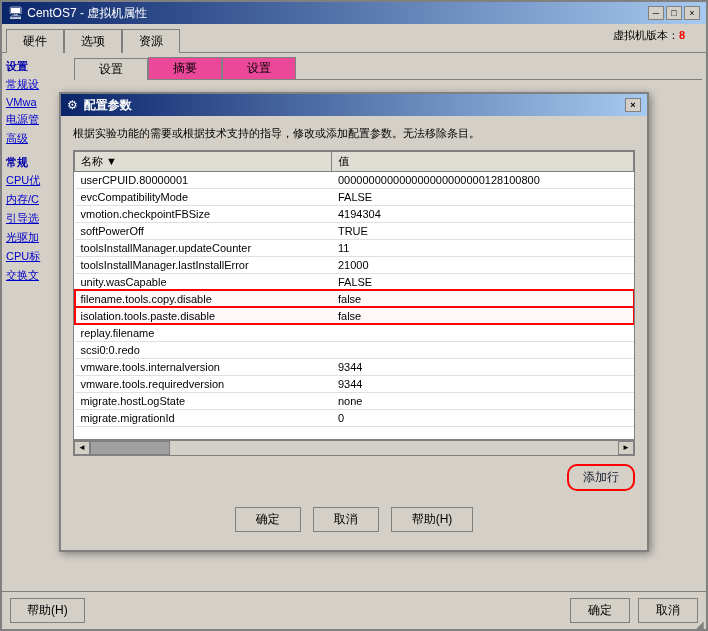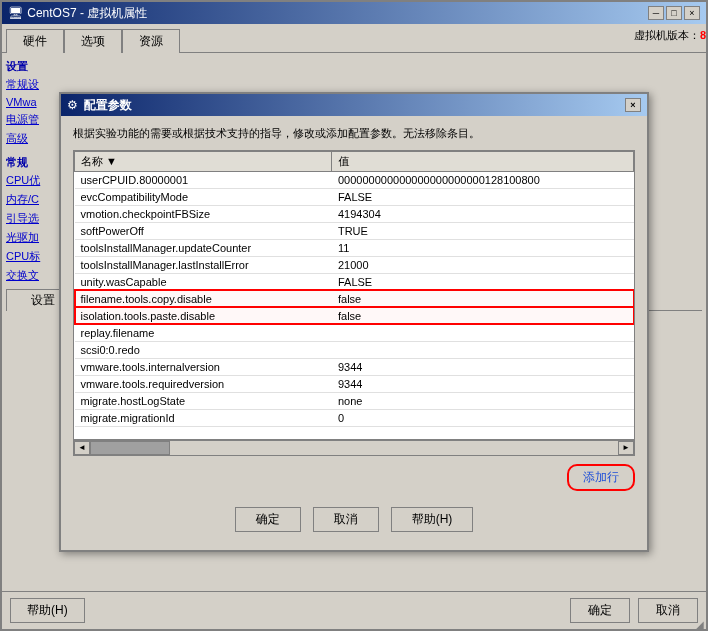--- a/index.html
+++ b/index.html
@@ -80,21 +80,21 @@
 
     .tab-active {
       background: #d4d0c8;
       z-index: 1;
     }
 
     
     .main-content {
       flex: 1;
       display: flex;
-      flex-direction: column;
+      flex-direction: row;
       padding: 4px;
       gap: 4px;
       position: relative;
     }
 
     
     .sidebar {
       width: 64px;
       display: flex;
       flex-direction: column;
@@ -290,21 +290,21 @@
       justify-content: flex-end;
     }
 
     .add-row-btn {
       padding: 3px 14px;
       background: #d4d0c8;
       border: 2px solid red;
       border-radius: 10px;
       font-size: 12px;
       cursor: pointer;
-      color: #1d4ed8;
+      color: #0f172a;
     }
 
     
     .dialog-bottom-buttons {
       display: flex;
       justify-content: center;
       gap: 12px;
       padding: 8px 0;
     }
 
@@ -343,21 +343,21 @@
       <button class="titlebar-btn">─</button>
       <button class="titlebar-btn">□</button>
       <button class="titlebar-btn">×</button>
     </div>
   </div>
 
   <div class="tabs-area">
     <div class="tab tab-active">硬件</div>
     <div class="tab">选项</div>
     <div class="tab">资源</div>
-    <span style="position:absolute;right:0;top:4px;font-size:11px;">
+    <span style="position:absolute;right:21px;top:4px;font-size:11px;">
       <span>虚拟机版本：</span><span style="color:red;font-weight:bold;">8</span>
     </span>
   </div>
 
   <div class="main-content">
 
     <div class="sidebar">
       <div class="sidebar-section-header">设置</div>
       <div class="sidebar-item">常规设</div>
       <div class="sidebar-item">VMwa</div>

